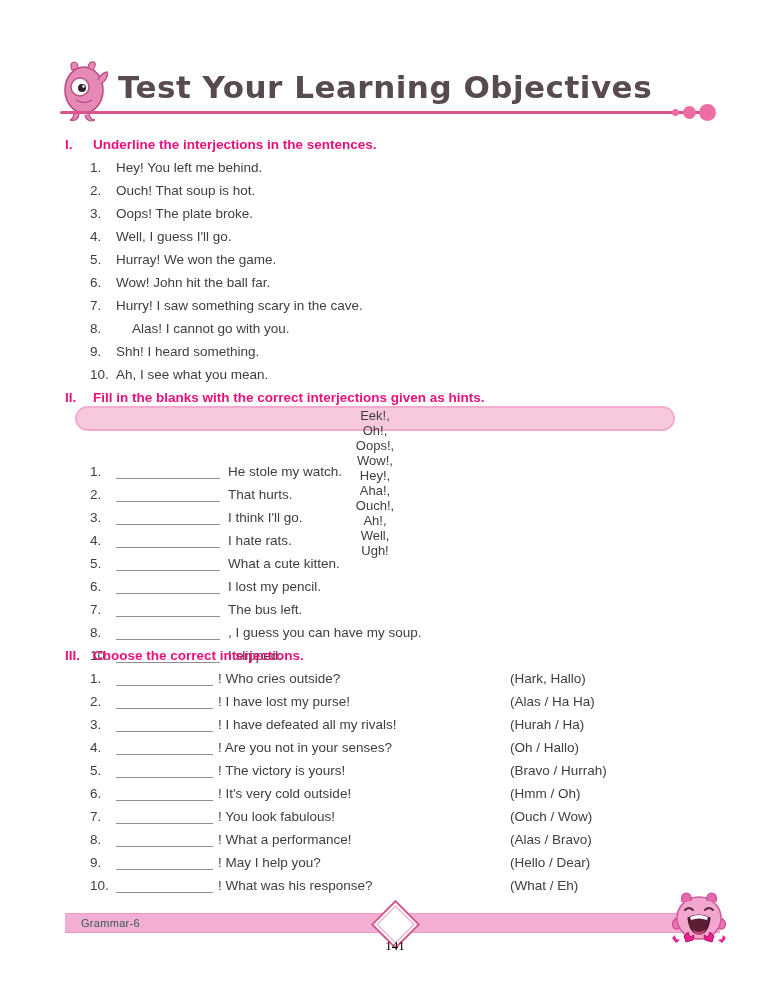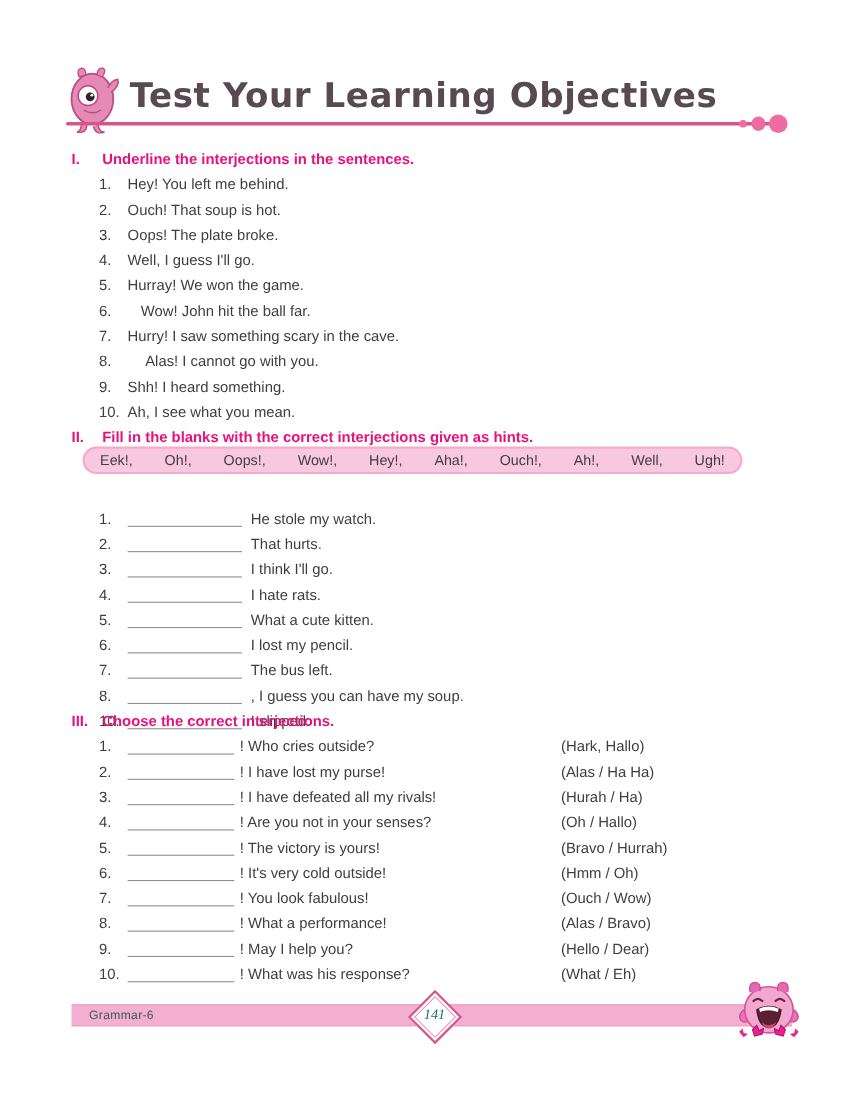--- a/index.html
+++ b/index.html
@@ -32,32 +32,32 @@
   .row.g2 .blank{width:104px;}
   .row.g3 .blank{width:97px;}
   .row .txt{margin-left:5px;}
   .row.g3 .txt{margin-left:2px;}
   .opts{color:#3e3e3e;}
 
   
   .pill{position:absolute;left:75px;top:19px;width:600px;height:25px;background:#f8c9de;
         border:2px solid #f3abce;border-radius:14px;display:flex;align-items:center;
         justify-content:space-between;padding:0 14px;box-sizing:border-box;
-        font-size:13px;color:#3e3e3e;}
+        font-size:13px;color:#3e3e3e;flex-direction:column;}
   .sec2-rows{margin-top:52px;}
 
   
   .fbar{position:absolute;left:65px;top:913px;width:655px;height:20px;background:#f3afd1;
         border-top:1px solid #eb9cc6;border-bottom:1px solid #eb9cc6;box-sizing:border-box;}
   .fbook{position:absolute;left:81px;top:917px;font-size:11px;color:#36595c;letter-spacing:.3px;}
   .diamond{position:absolute;left:378px;top:907px;width:31px;height:31px;background:#fff;
            border:2px solid #d4568e;transform:rotate(45deg);
            box-shadow:inset 0 0 0 2px #fff,inset 0 0 0 3px #e898bd;}
-  .dlabel{position:absolute;left:374px;top:914px;width:42px;text-align:center;
-          font-size:13px;color:#0f766e;font-family:"Liberation Serif",serif;font-style:italic;}
+  .dlabel{position:absolute;left:374px;top:938px;width:42px;text-align:center;
+          font-size:13px;color:#000000;font-family:"Liberation Serif",serif;}
   .fmascot{position:absolute;left:668px;top:888px;}
 </style>
 </head>
 <body>
 
 <div class="page">
 
   <div class="hdr">
     <span class="mascot">
       <svg width="56" height="62" viewBox="0 0 56 62">
@@ -106,21 +106,21 @@
     <span class="txt" style="margin-left:0">Well, I guess I'll go.</span>
   </div>
 
   <div class="row g1">
     <span class="num">5.</span>
     <span class="txt" style="margin-left:0">Hurray! We won the game.</span>
   </div>
 
   <div class="row g1">
     <span class="num">6.</span>
-    <span class="txt" style="margin-left:12px">Wow! John hit the ball far.</span>
+    <span class="txt" style="margin-left:0">Wow! John hit the ball far.</span>
   </div>
 
   <div class="row g1">
     <span class="num">7.</span>
     <span class="txt" style="margin-left:0">Hurry! I saw something scary in the cave.</span>
   </div>
 
   <div class="row g1">
     <span class="num">8.</span>
     <span class="txt" style="margin-left:16px">Alas! I cannot go with you.</span>

